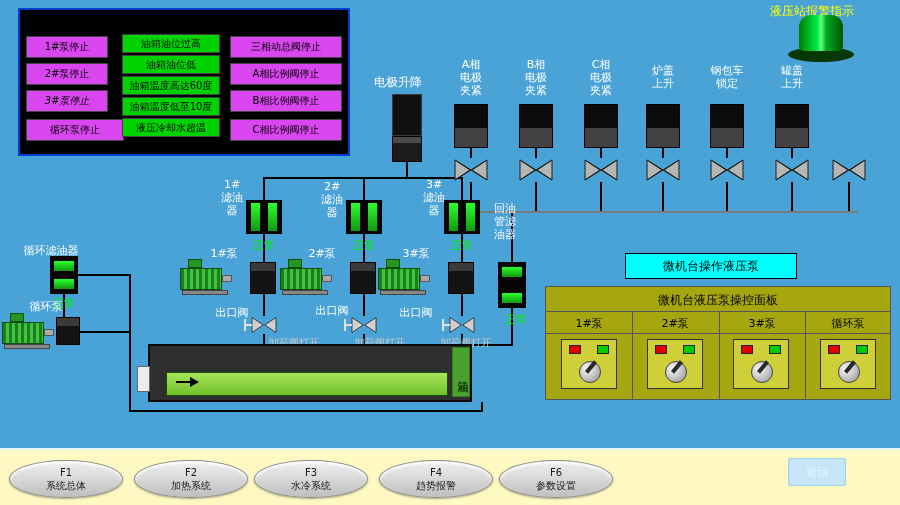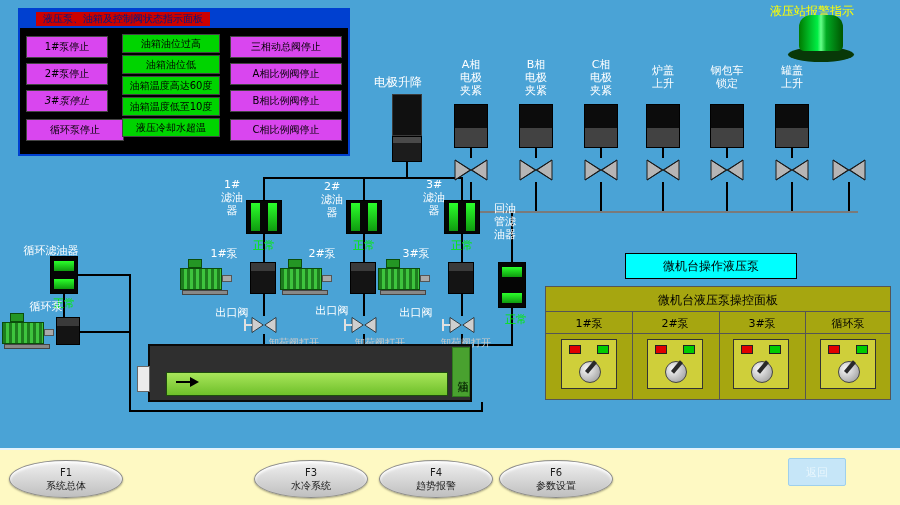--- a/index.html
+++ b/index.html
@@ -127,23 +127,20 @@
   <div class="ln" style="left:474px;top:344px;width:39px;height:2px;"></div>
 
   <div class="ln" style="left:78px;top:274px;width:52px;height:2px;"></div>
   <div class="ln" style="left:129px;top:274px;width:2px;height:138px;"></div>
   <div class="ln" style="left:129px;top:410px;width:354px;height:2px;"></div>
   <div class="ln" style="left:481px;top:402px;width:2px;height:10px;"></div>
   <div class="ln" style="left:63px;top:294px;width:2px;height:26px;"></div>
   <div class="ln" style="left:80px;top:331px;width:50px;height:2px;"></div>
 
   <div class="status-panel">
-    <div class="sp-titlebar">
-      <span class="sp-title">液压泵、油箱及控制阀状态指示面板</span>
-    </div>
     <div class="st-btn st-red" style="left:6px;top:26px;width:82px;height:22px;">1#泵停止</div>
     <div class="st-btn st-red" style="left:6px;top:53px;width:82px;height:22px;">2#泵停止</div>
     <div class="st-btn st-red" style="left:6px;top:80px;width:82px;height:22px;font-style:italic;">3#泵停止</div>
     <div class="st-btn st-red" style="left:6px;top:109px;width:98px;height:22px;">循环泵停止</div>
     <div class="st-btn st-green" style="left:102px;top:24px;width:98px;height:19px;">油箱油位过高</div>
     <div class="st-btn st-green" style="left:102px;top:45px;width:98px;height:19px;">油箱油位低</div>
     <div class="st-btn st-green" style="left:102px;top:66px;width:98px;height:19px;">油箱温度高达60度</div>
     <div class="st-btn st-green" style="left:102px;top:87px;width:98px;height:19px;">油箱温度低至10度</div>
     <div class="st-btn st-green" style="left:102px;top:108px;width:98px;height:19px;">液压冷却水超温</div>
     <div class="st-btn st-red" style="left:210px;top:26px;width:112px;height:22px;">三相动总阀停止</div>
@@ -388,20 +385,24 @@
           <div class="lever"></div>
         </div>
     </div>
   </div>
 
   <div class="bottom-bar">
     <div class="oval-btn" style="left:9px;">
       <span>F1</span>
       <span>系统总体</span>
     </div>
+    <div class="oval-btn" style="left:134px;">
+      <span>F2</span>
+      <span>加热系统</span>
+    </div>
     <div class="oval-btn" style="left:254px;">
       <span>F3</span>
       <span>水冷系统</span>
     </div>
     <div class="oval-btn" style="left:379px;">
       <span>F4</span>
       <span>趋势报警</span>
     </div>
     <div class="oval-btn" style="left:499px;">
       <span>F6</span>

